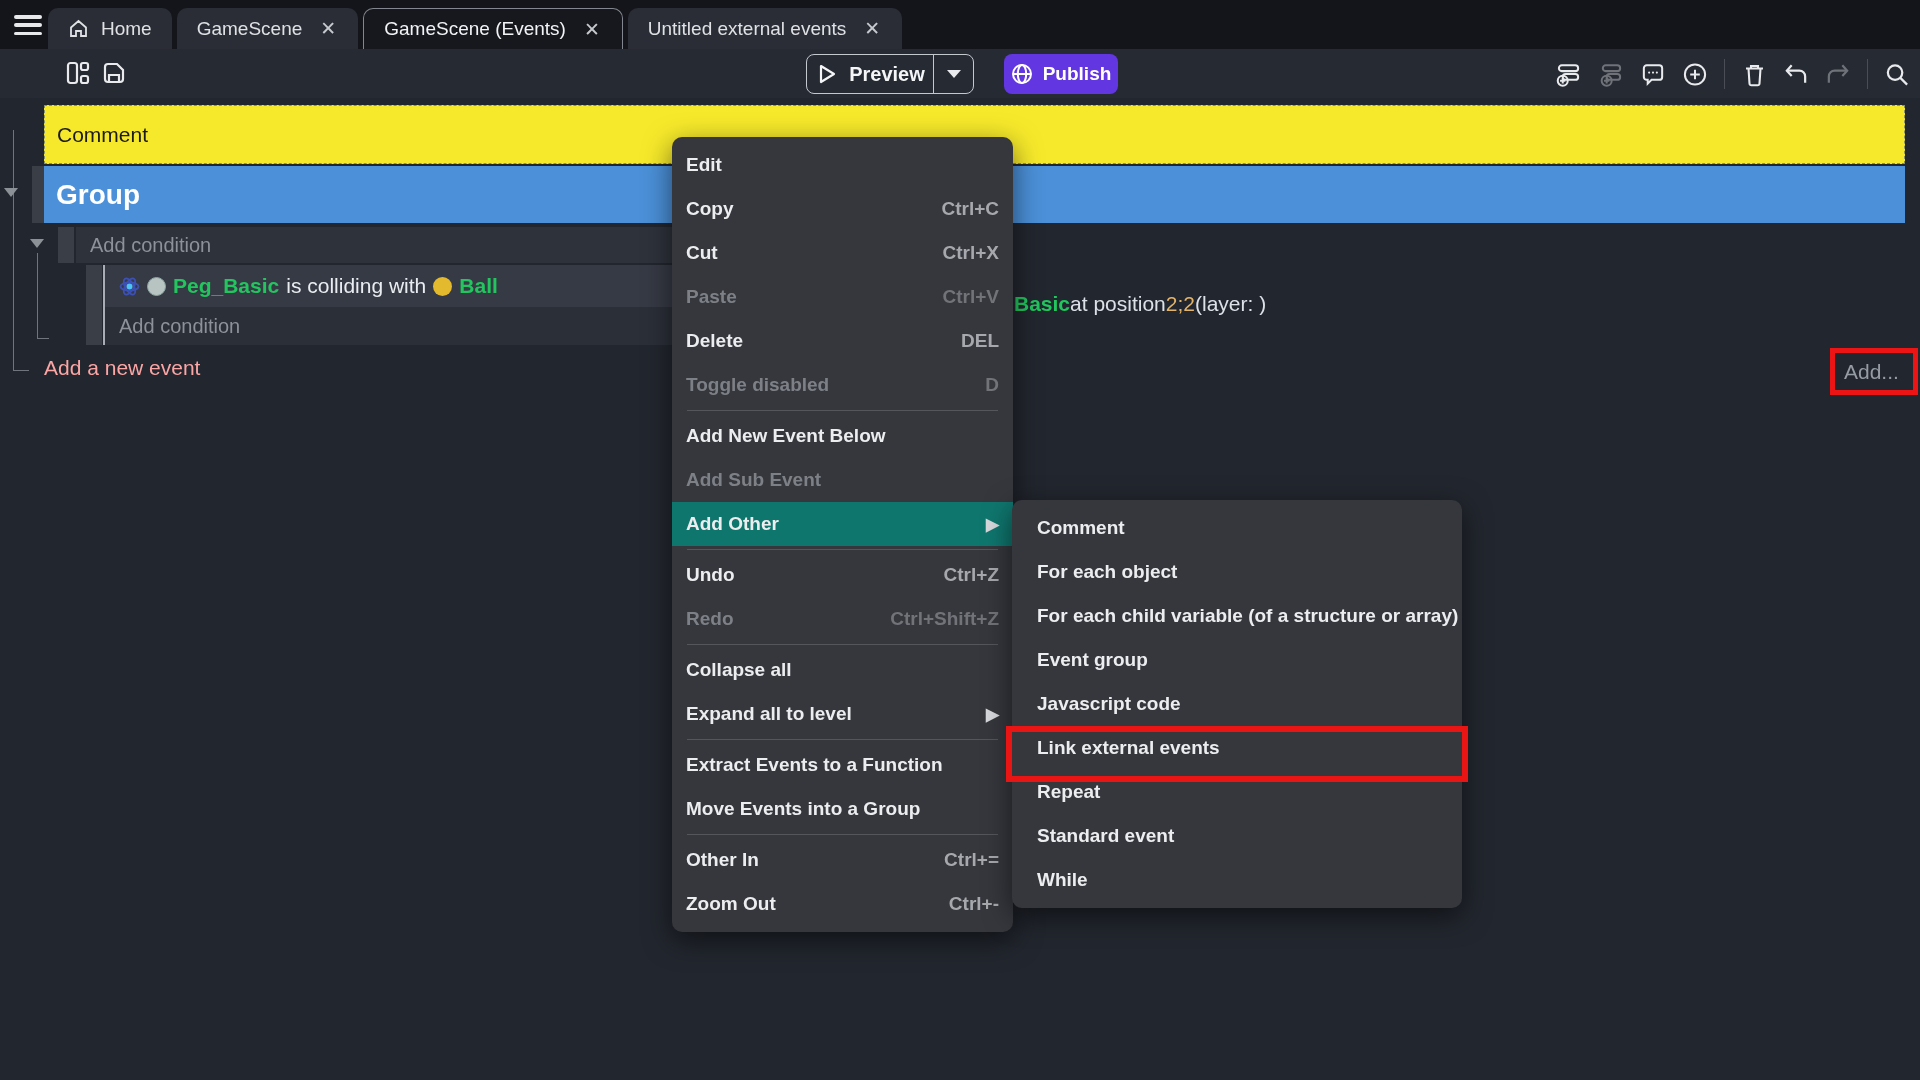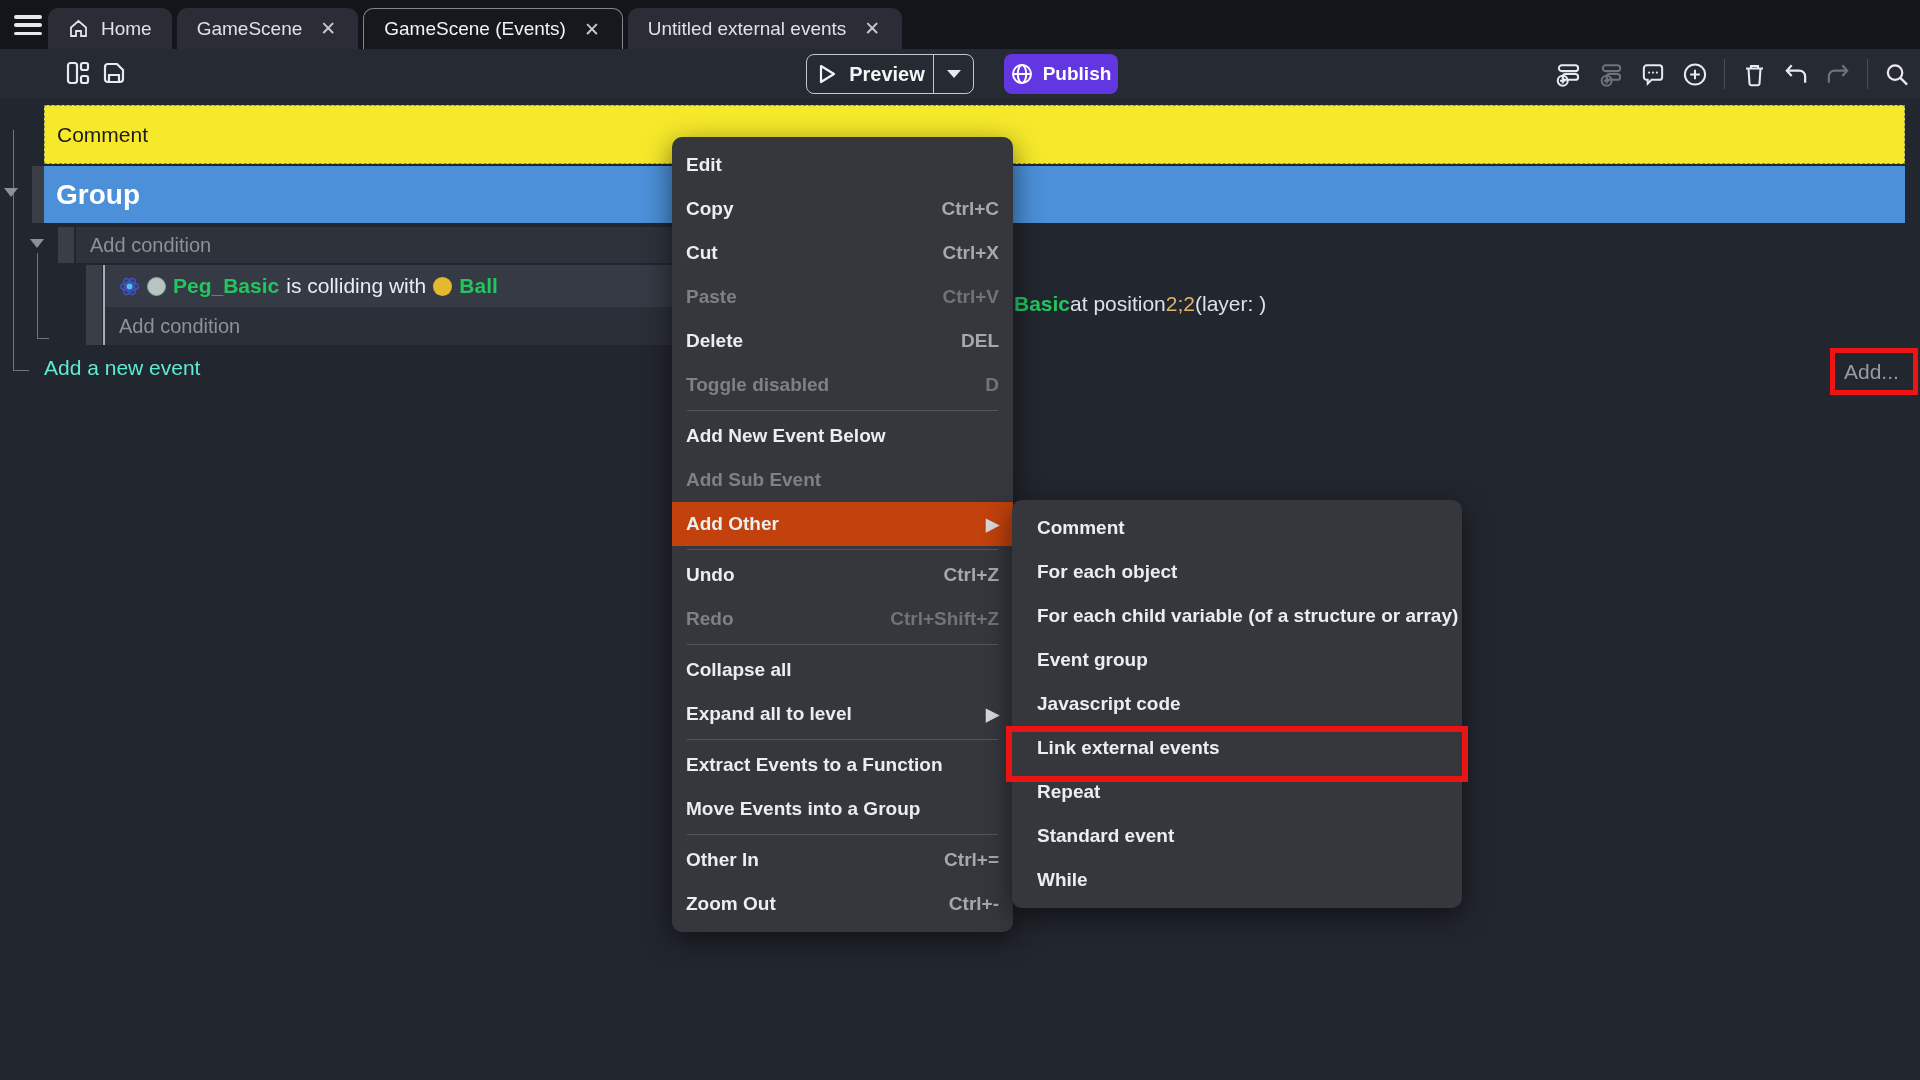--- a/index.html
+++ b/index.html
@@ -62,38 +62,38 @@
     padding-left:14px; font-size:21px; color:#E9ECF0; cursor:pointer; white-space:nowrap; overflow:hidden; }
   .cond-line2 { height:38px; background:#2B2F38; display:flex; align-items:center; padding-left:14px;
     color:#8D9199; font-size:20px; cursor:pointer; }
   .objname { color:#22c55e; font-weight:700; }
   .obj-circle { width:19px; height:19px; border-radius:50%; display:inline-block; }
   .peg { background:#B7C4C2; border:1px solid #8FA3A2; }
   .ball { background:#E3B92D; }
   .action-frag { position:absolute; left:1014px; top:185px; height:42px; display:flex;
     align-items:center; font-size:21px; color:#DCE1E8; white-space:nowrap; z-index:1; }
   .action-frag .pos { color:#E2B36A; }
-  .add-new-event { position:absolute; left:44px; top:258px; color:#5eead4; font-size:21px;
+  .add-new-event { position:absolute; left:44px; top:258px; color:#fca5a5; font-size:21px;
     cursor:pointer; }
   .addbox { position:absolute; left:1830px; top:250px; width:88px; height:47px;
     border:5px solid #EC1414; z-index:5; display:flex; align-items:center; padding-left:9px; }
   .addbox span { color:#969CA4; font-size:21px; cursor:pointer; }
 
   
   .menu { position:absolute; background:#35373D; border-radius:10px;
     box-shadow:0 8px 28px rgba(0,0,0,0.55); padding:6px 0; z-index:10; }
   .ctx { left:672px; top:137px; width:341px; }
   .sub { left:1012px; top:500px; width:450px; z-index:11; }
   .mi { height:44px; display:flex; align-items:center; padding:0 14px; font-size:19px;
     font-weight:600; color:#ECEDEF; cursor:pointer; white-space:nowrap; }
   .sub .mi { padding:0 25px; }
   .mi .sc { margin-left:auto; color:#A6A8AE; }
   .mi.disabled { color:#7E8087; cursor:default; }
   .mi.disabled .sc { color:#717379; }
-  .mi.highlight { background:#c2410c; }
+  .mi.highlight { background:#0f766e; }
   .mi .subarrow { margin-left:auto; color:#D6D8DB; font-size:17px; }
   .mdiv { height:1px; background:#54565C; margin:3px 15px; }
 
   .linkbox { position:absolute; left:1006px; top:726px; width:462px; height:56px;
     border:6px solid #E91515; z-index:12; }
 
   svg { display:block; }
 </style>
 </head>
 <body>

